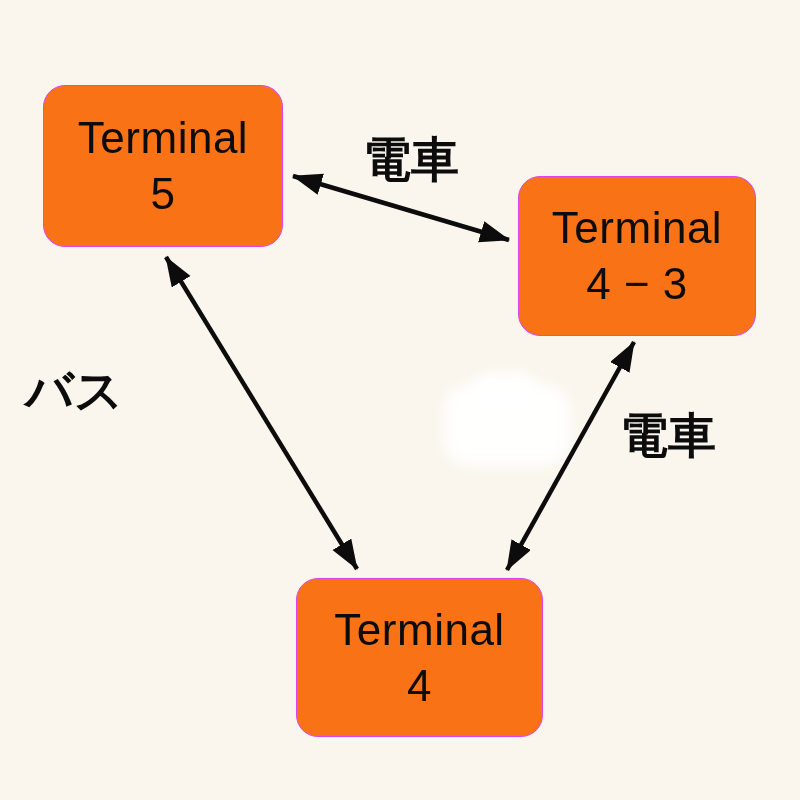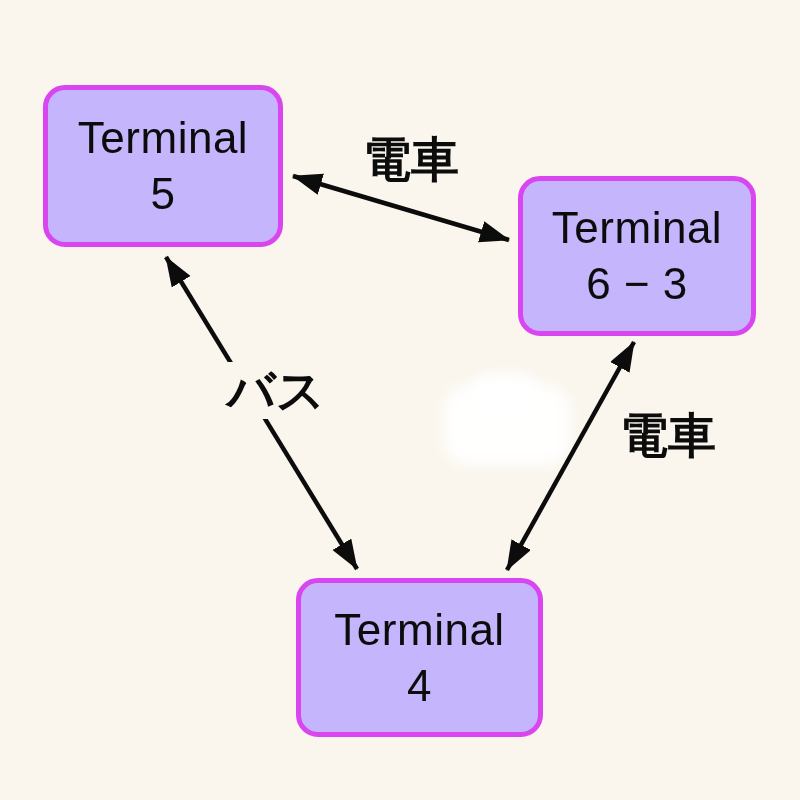--- a/index.html
+++ b/index.html
@@ -17,22 +17,22 @@
     color: #0c0c0c;
   }
   .arrow-layer {
     position: absolute;
     left: 0; top: 0;
     width: 800px; height: 800px;
   }
   .node {
     position: absolute;
     box-sizing: border-box;
-    background: #c4b5fd;
-    border: 5px solid #d946ef;
+    background: #f97316;
+    border: 1px solid #d946ef;
     border-radius: 22px;
     display: flex;
     flex-direction: column;
     align-items: center;
     justify-content: center;
     text-align: center;
     font-size: 44px;
     font-weight: 500;
     line-height: 56px;
     letter-spacing: 0.5px;
@@ -51,21 +51,21 @@
     left: 363px; top: 128px;
     font-size: 48px;
   }
   .edge-label-train-right {
     left: 620px; top: 404px;
     font-size: 48px;
   }
   .edge-label-bus {
     left: 22px; top: 362px;
     width: 306px;
-    text-align: right;
+    text-align: left;
     font-size: 48px;
     line-height: 57px;
   }
   .edge-label-bus .label-line {
     display: inline-block;
     background: #faf6ed;
     padding: 0 3px;
   }
   .smudge {
     position: absolute;
@@ -103,21 +103,21 @@
     <line x1="634" y1="342" x2="507" y2="570" stroke="#0c0c0c" stroke-width="4.5" marker-start="url(#ah)" marker-end="url(#ah)"></line>
   </svg>
 
   <div class="node node-terminal-5">
     <span>Terminal</span>
     <span>5</span>
   </div>
 
   <div class="node node-terminal-2-3">
     <span>Terminal</span>
-    <span>6 − 3</span>
+    <span>4 − 3</span>
   </div>
 
   <div class="node node-terminal-4">
     <span>Terminal</span>
     <span>4</span>
   </div>
 
   <div class="edge-label edge-label-train-top">電車</div>
 
   <div class="edge-label edge-label-bus">

